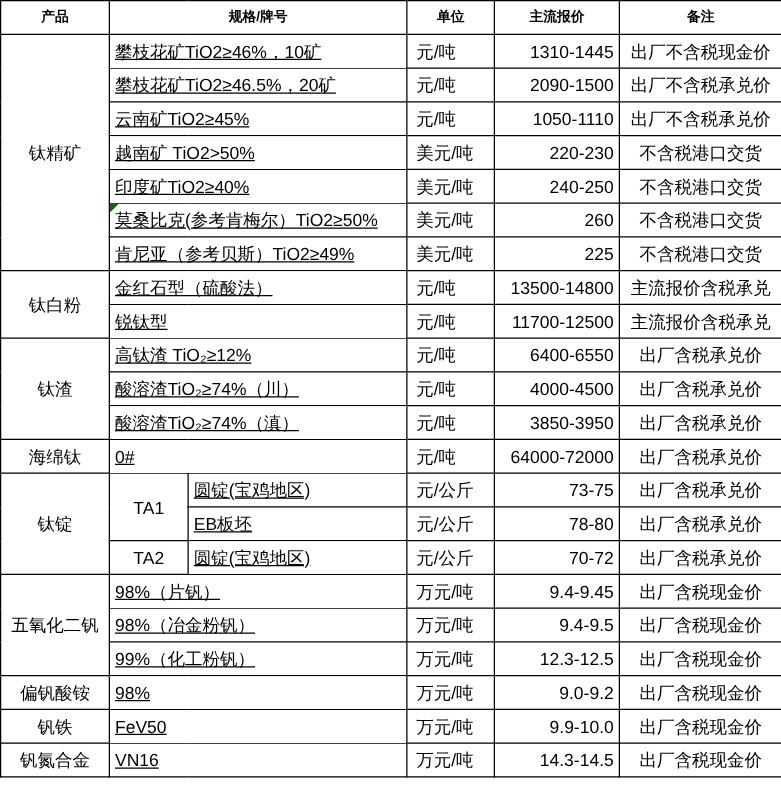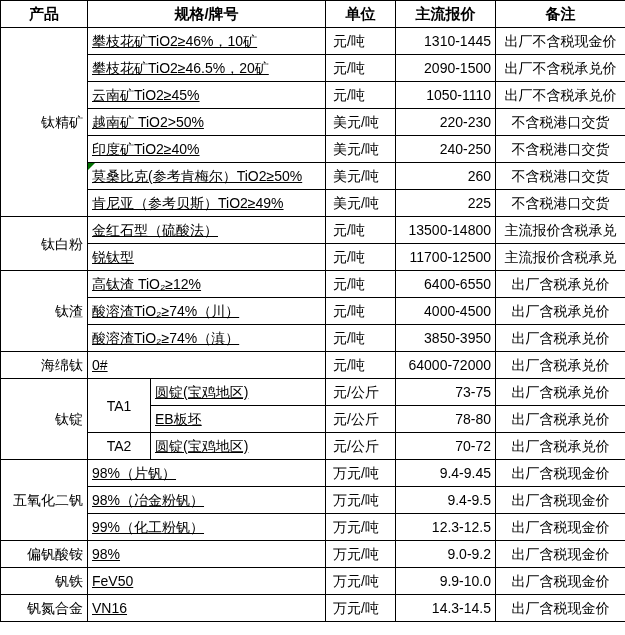--- a/index.html
+++ b/index.html
@@ -26,24 +26,24 @@
     font-size: 14px;
     line-height: 26px;
     white-space: nowrap;
     overflow: hidden;
     vertical-align: middle;
     background: #ffffff;
   }
   .price-table thead th {
     height: 25px;
     font-weight: bold;
-    font-size: 15px;
+    font-size: 11px;
   }
   td.col-product {
-    text-align: right;
+    text-align: center;
   }
   td.col-grade {
     text-align: center;
     padding-left: 4px;
   }
   td.col-spec {
     text-align: left;
     padding-left: 4px;
     position: relative;
     text-decoration: underline;

